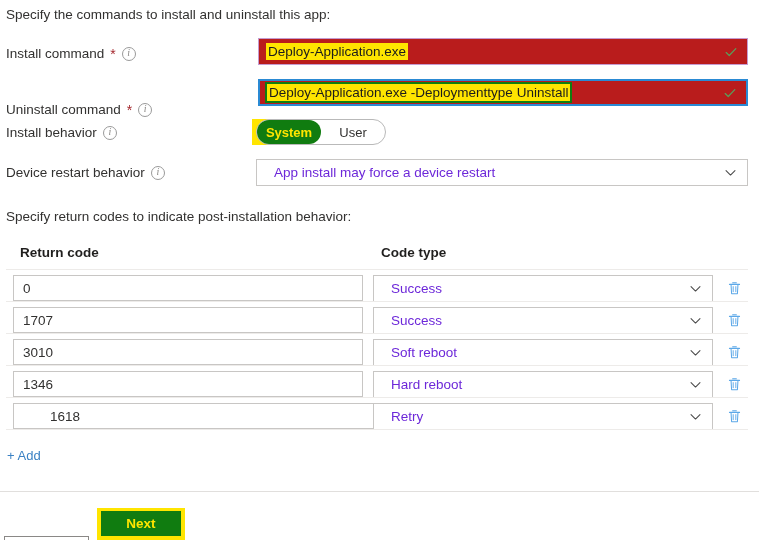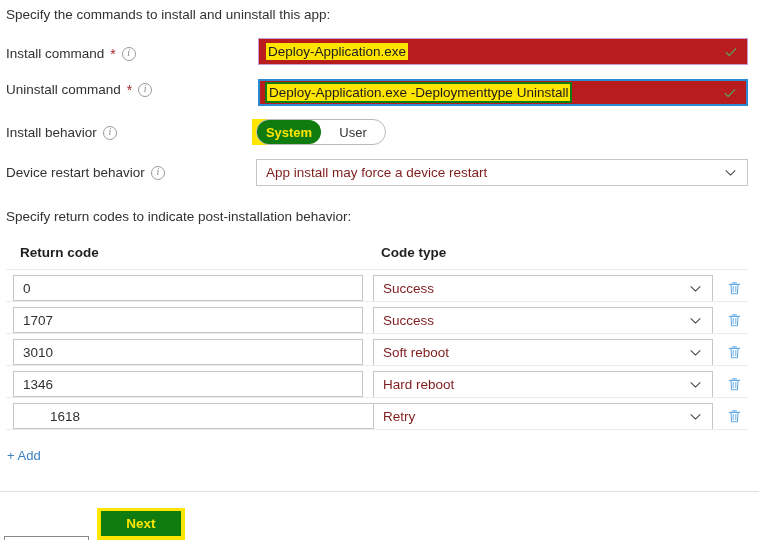--- a/index.html
+++ b/index.html
@@ -111,23 +111,23 @@
   }
 
   
   .dropdown {
     position: absolute;
     height: 27px;
     border: 1px solid #c8c6c4;
     background: #ffffff;
     display: flex;
     align-items: center;
-    padding-left: 9px;
-    font-size: 13.5px;
-    color: #7f1d1d;
+    padding-left: 17px;
+    font-size: 13.5px;
+    color: #6d28d9;
   }
   .chev {
     position: absolute;
     right: 10px;
     top: 50%;
     transform: translateY(-50%);
     width: 13px; height: 13px;
   }
 
   
@@ -217,21 +217,21 @@
     <span class="info-icon">i</span>
   </div>
 
   <div class="cmd-field purple" style="left:258px; top:38px; width:490px;">
     <span class="cmd-value hl-yellow">Deploy-Application.exe</span>
     <svg class="check-icon" viewBox="0 0 16 16">
       <path d="M2.5 8.6 L6 12 L13.5 4.2" fill="none" stroke="#5a9e5a" stroke-width="1.4" stroke-linecap="round" stroke-linejoin="round"></path>
     </svg>
   </div>
 
-  <div class="field-label" style="left:6px; top:82px;">
+  <div class="field-label" style="left:6px; top:102px;">
     <span>Uninstall command</span>
     <span class="req-star">*</span>
     <span class="info-icon">i</span>
   </div>
 
   <div class="cmd-field blue" style="left:258px; top:79px; width:490px;">
     <span class="cmd-value hl-yellow green-outline">Deploy-Application.exe -Deploymenttype Uninstall</span>
     <svg class="check-icon" viewBox="0 0 16 16">
       <path d="M2.5 8.6 L6 12 L13.5 4.2" fill="none" stroke="#5a9e5a" stroke-width="1.4" stroke-linecap="round" stroke-linejoin="round"></path>
     </svg>

